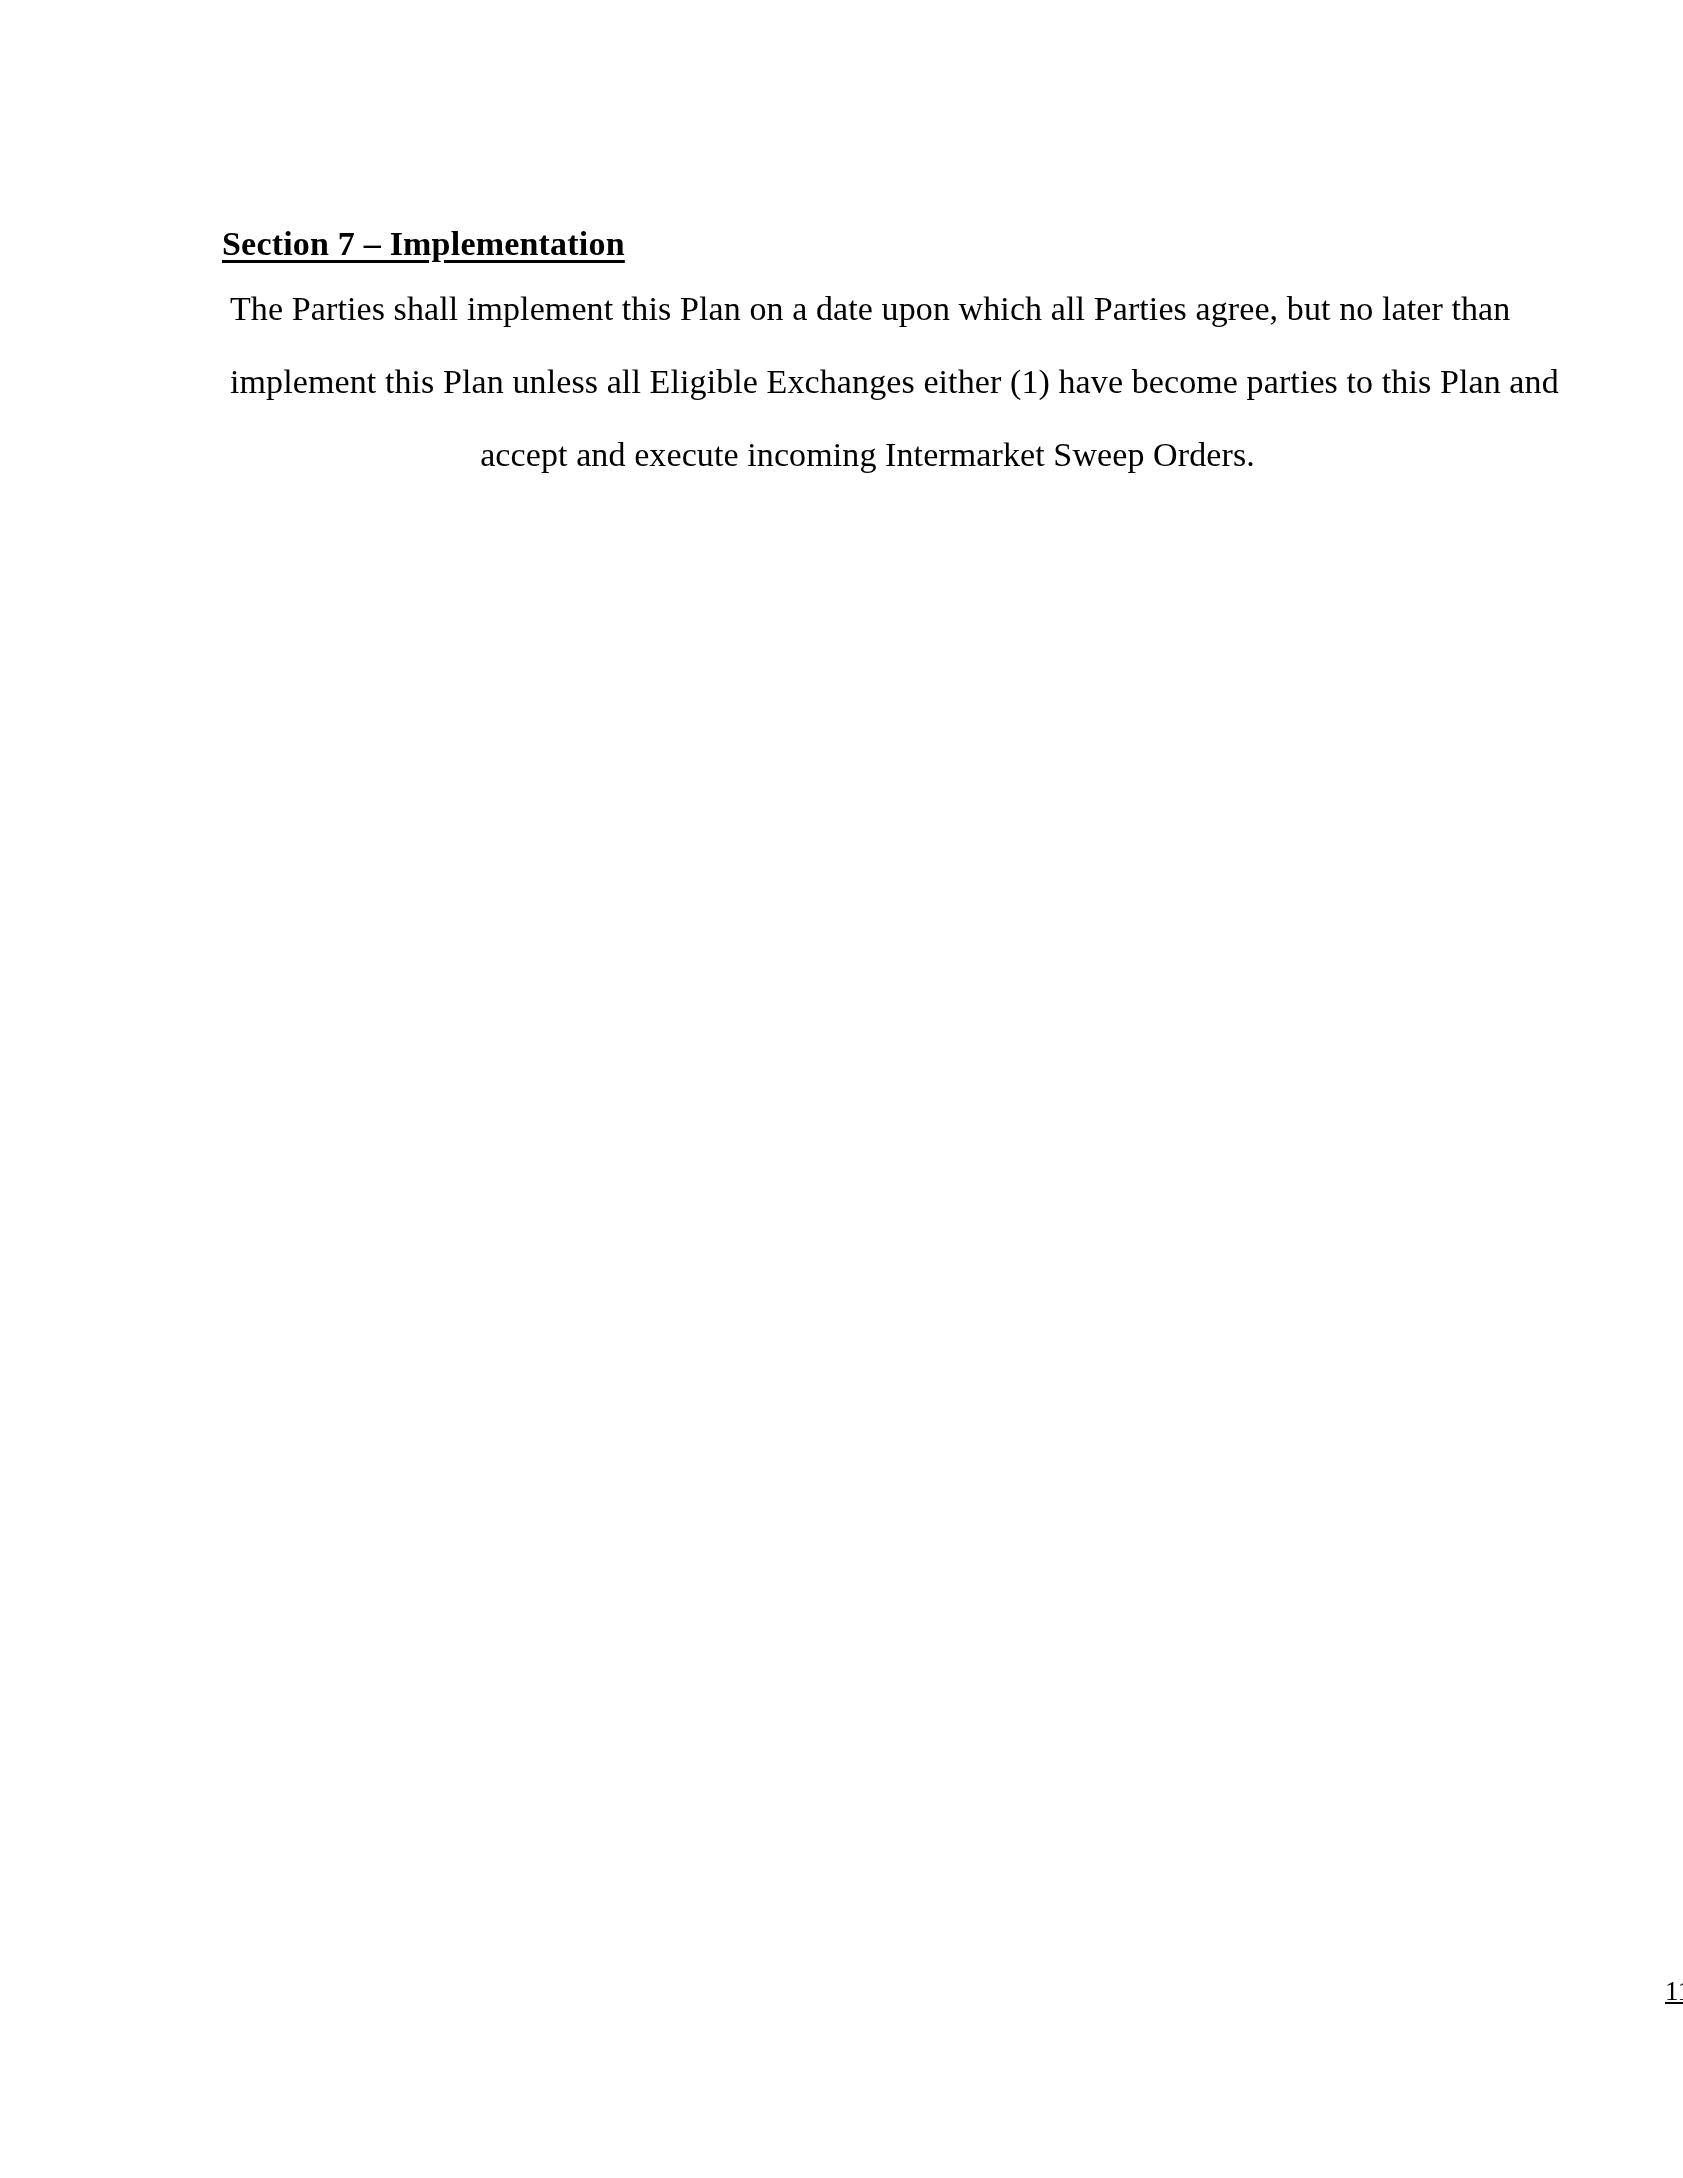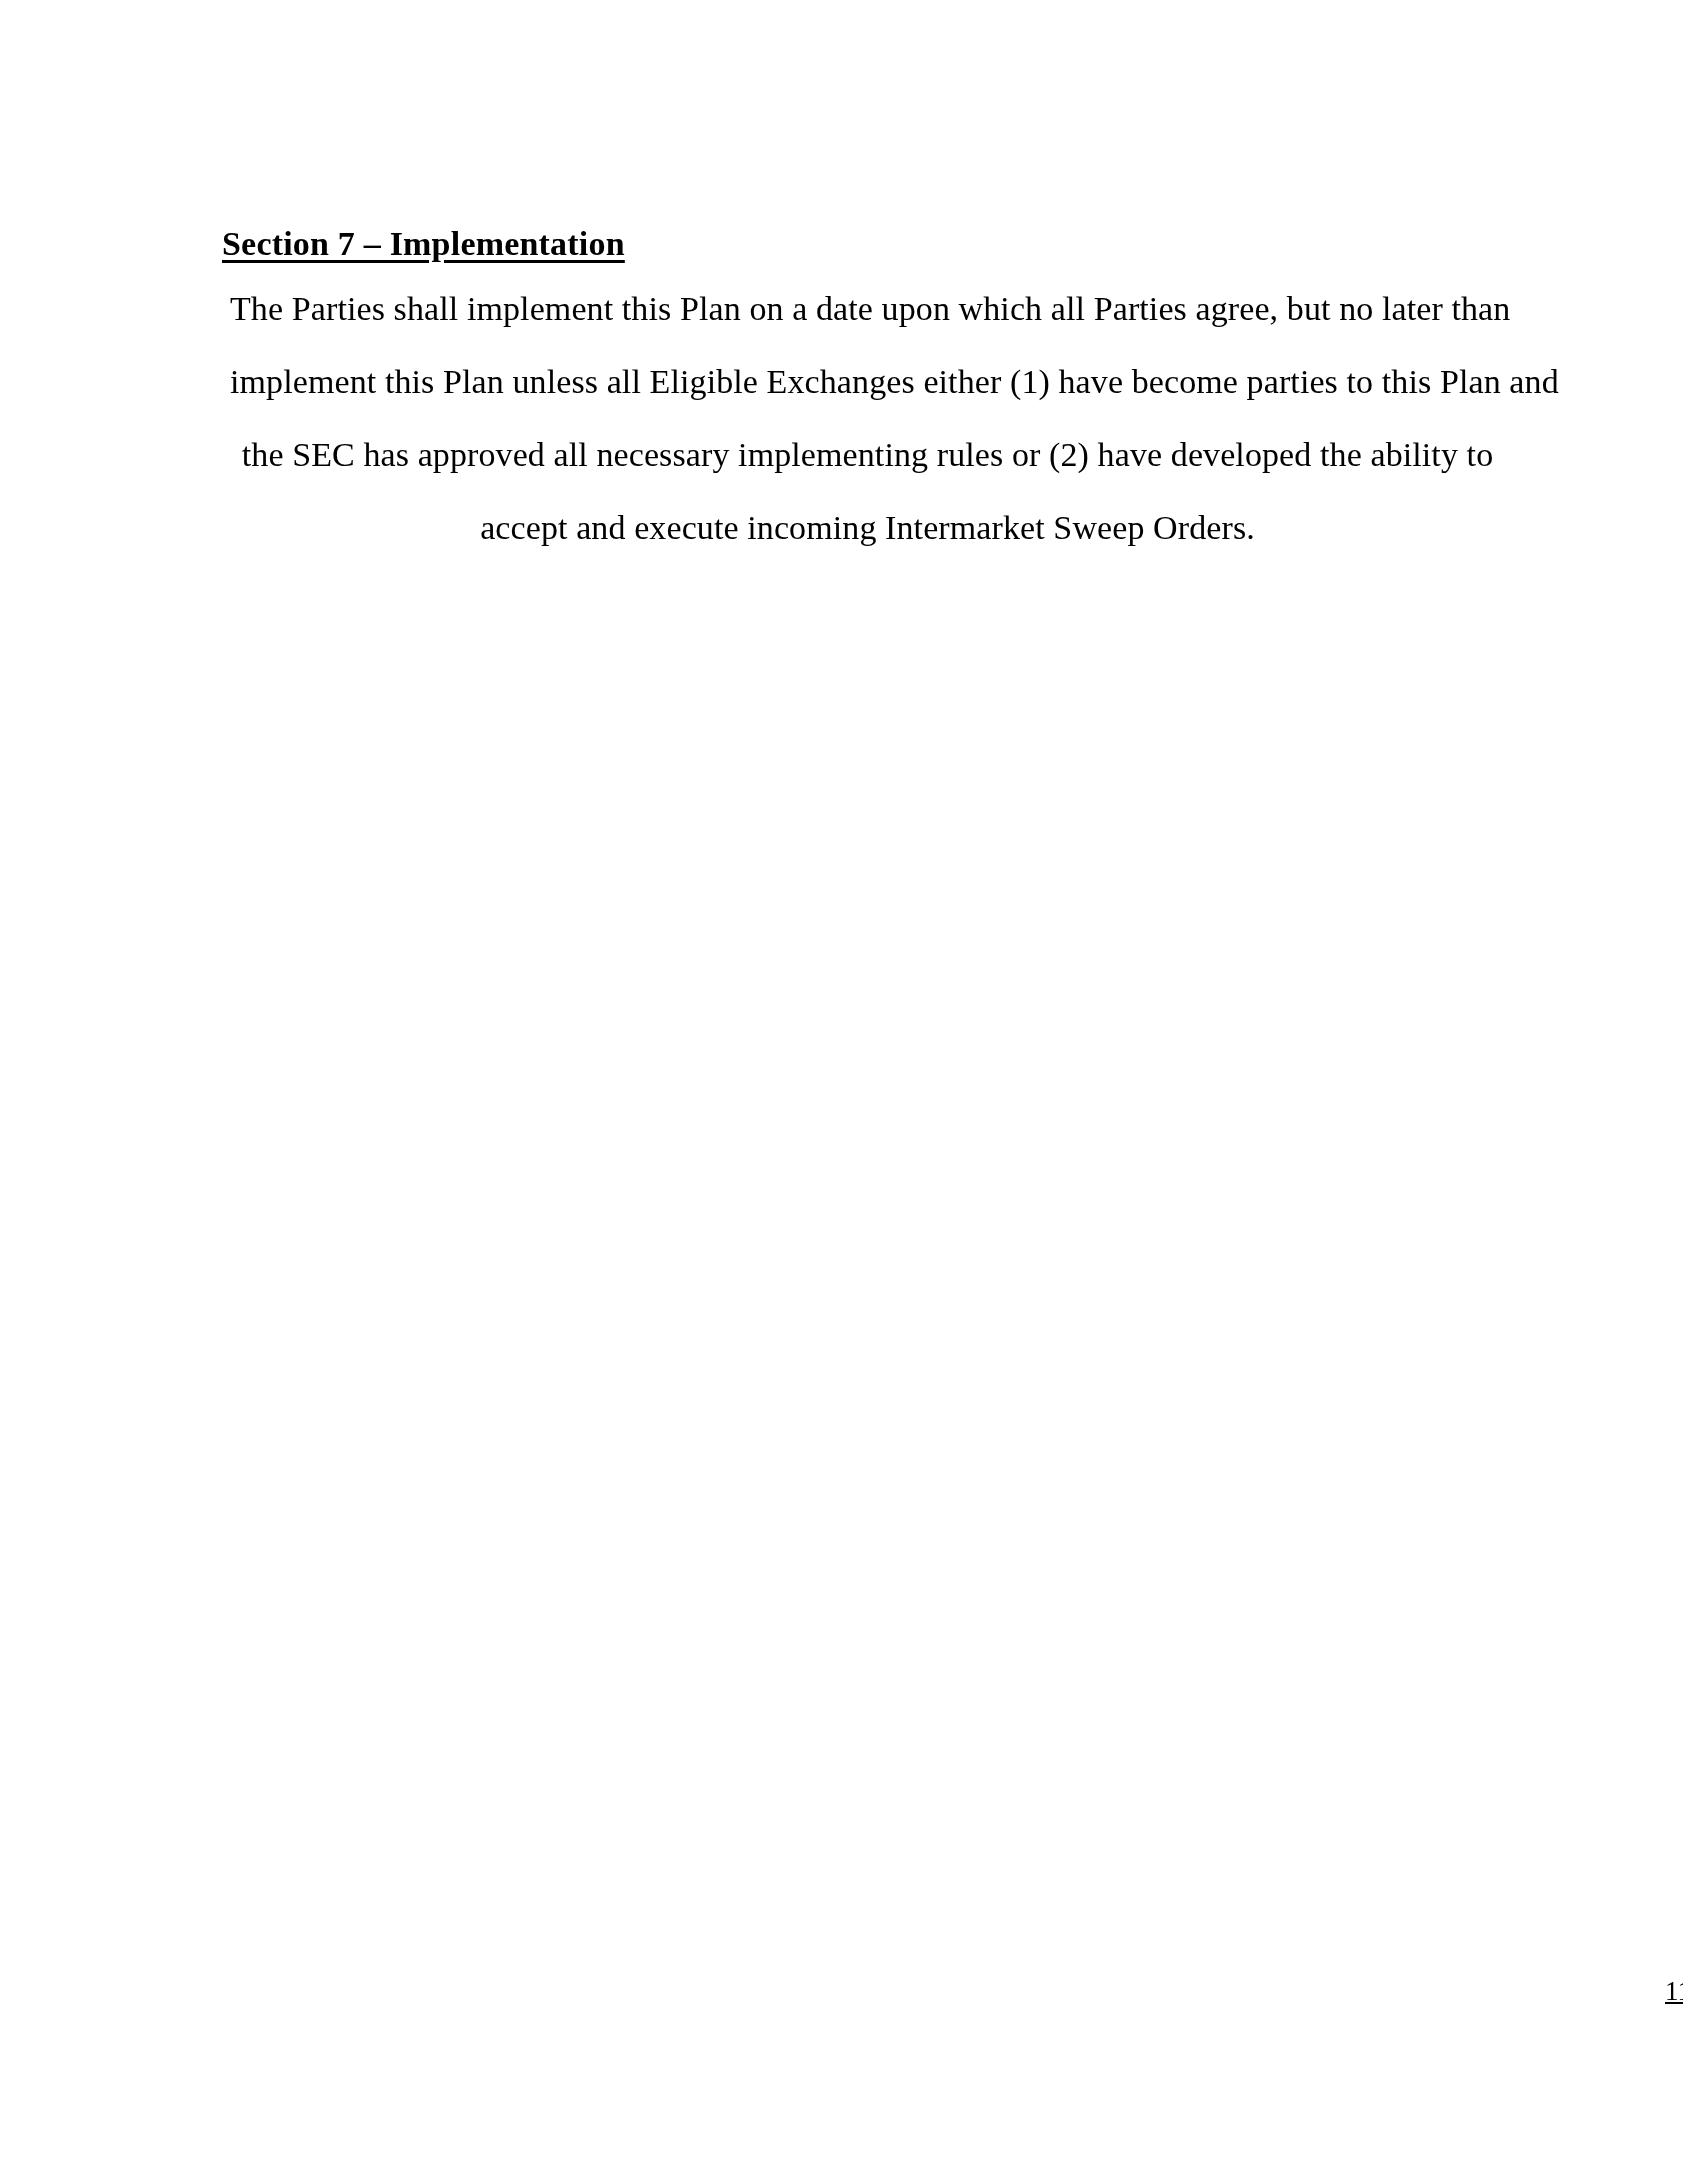--- a/index.html
+++ b/index.html
@@ -57,20 +57,19 @@
 </head>
 <body>
 
 <div class="page">
 
   <h1 class="section-heading">Section 7 – Implementation</h1>
 
   <div class="paragraph">
     <div class="line">The Parties shall implement this Plan on a date upon which all Parties agree, but no later than</div>
     <div class="line">implement this Plan unless all Eligible Exchanges either (1) have become parties to this Plan and</div>
-    <div class="line">the SEC has approved all necessary implementing rules or (2) have developed the ability to</div>
     <div class="line">accept and execute incoming Intermarket Sweep Orders.</div>
   </div>
 
   <div class="page-number">11</div>
 
 </div>
 
 
 </body></html>

